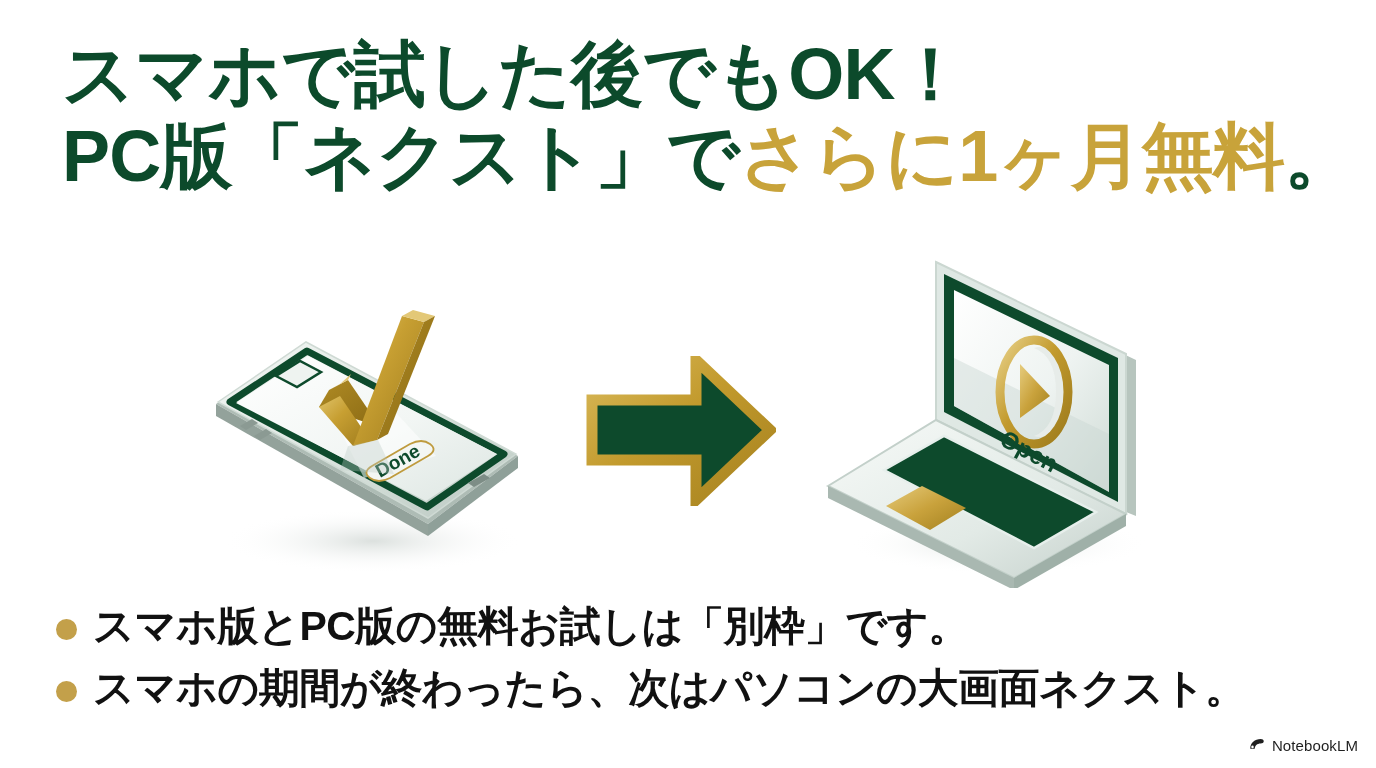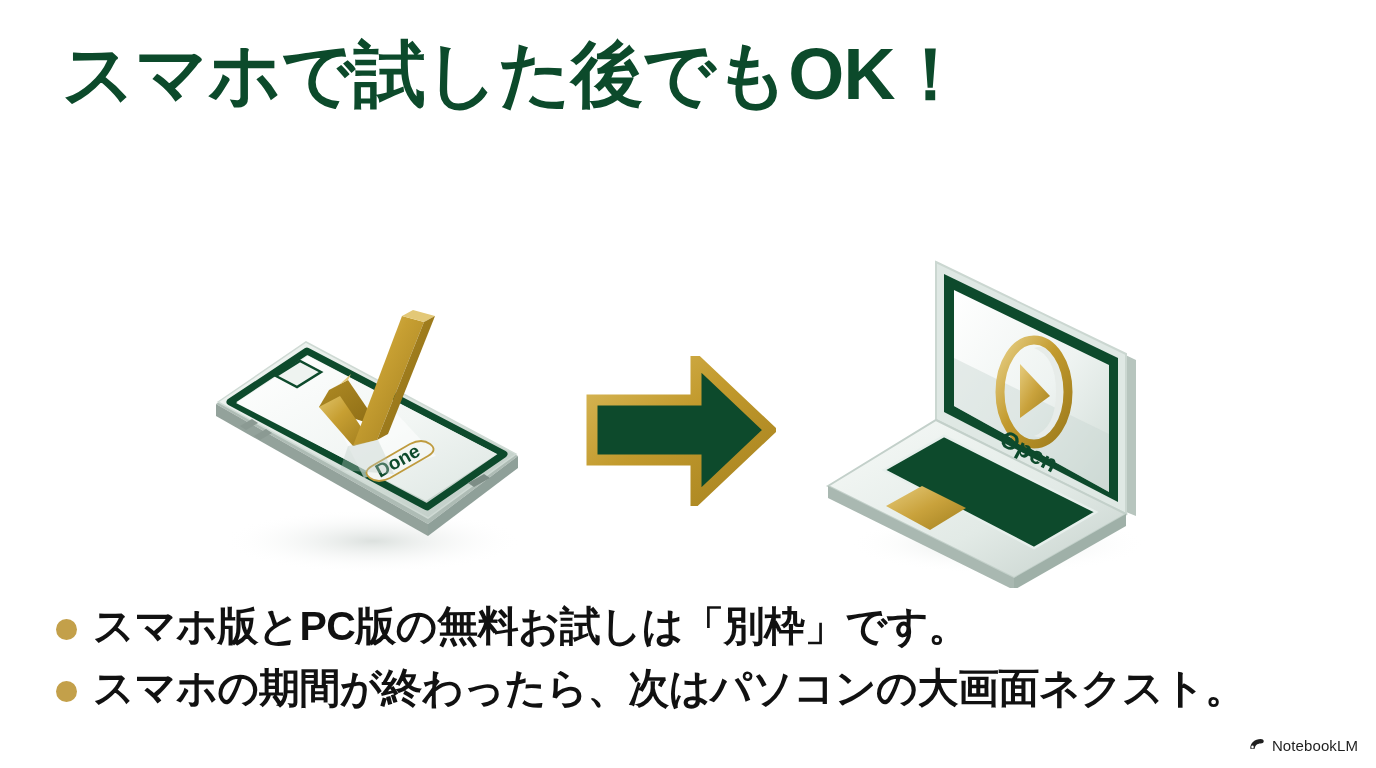--- a/index.html
+++ b/index.html
@@ -138,20 +138,23 @@
     color: #1f1f1f;
   }
 </style>
 </head>
 <body>
 
 <div class="slide">
 
   <div class="headline">
     <div class="headline-line headline-line-1">スマホで試した後でもOK！</div>
+    <div class="headline-line headline-line-2">
+      <span class="hl-green">PC版「ネクスト」で</span><span class="hl-gold">さらに1ヶ月無料</span><span class="hl-green">。</span>
+    </div>
   </div>
 
   <div class="illustration">
 
     <div class="phone-wrap">
       <svg width="360" height="280" viewBox="0 0 360 280">
         <defs>
           <linearGradient id="phoneBody" x1="0" y1="0" x2="1" y2="1">
             <stop offset="0%" stop-color="#f4f7f5"></stop>
             <stop offset="50%" stop-color="#dce5e0"></stop>

